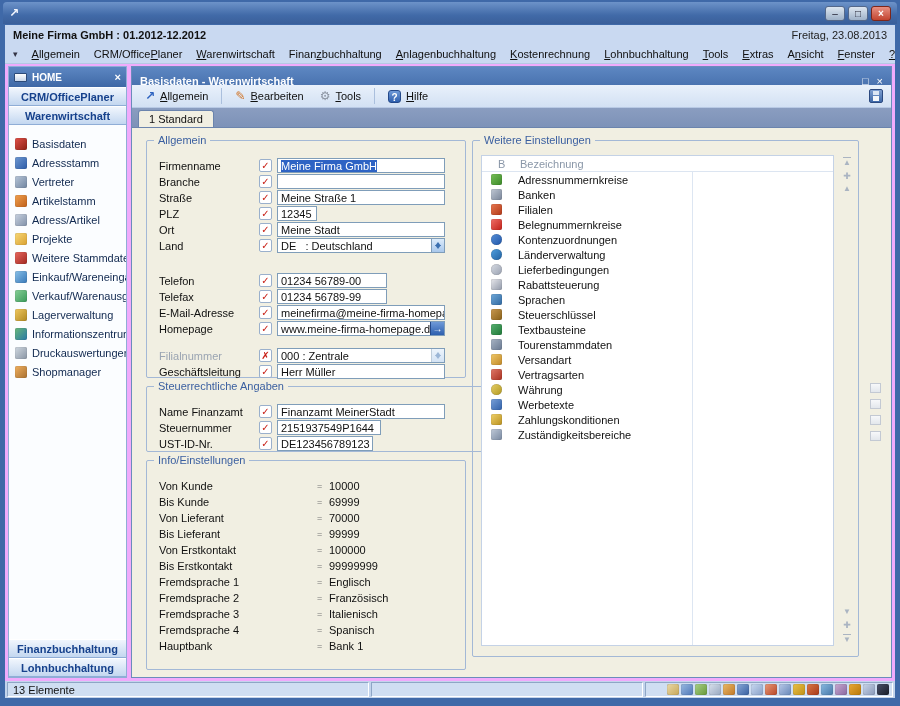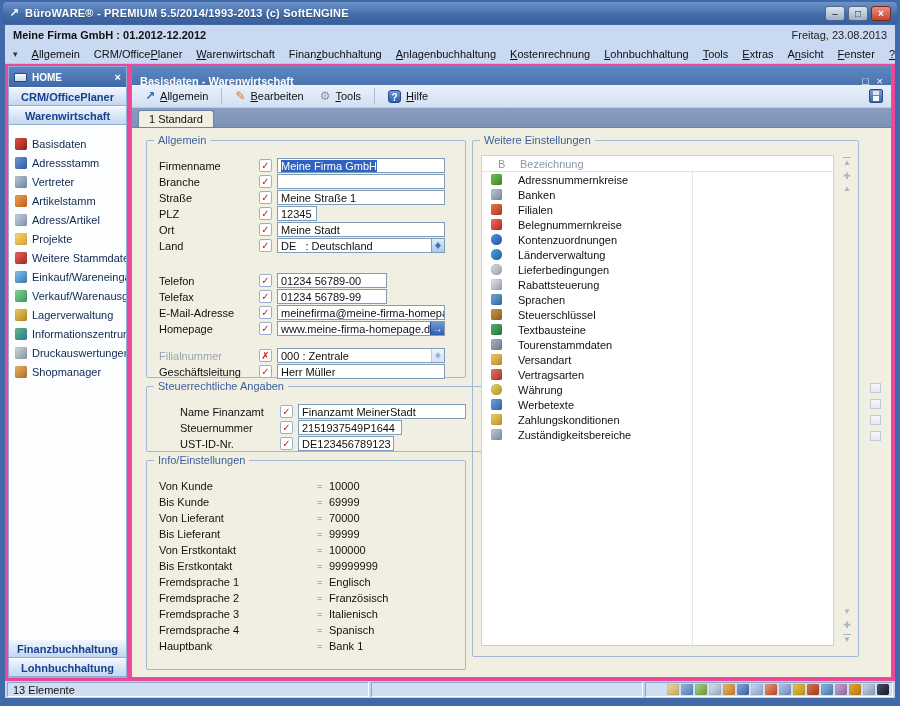--- a/index.html
+++ b/index.html
@@ -22,21 +22,21 @@
   .infobar { position:absolute; top:0; left:0; right:0; height:20px; display:flex; align-items:center; padding:0 8px; }
   .company { font-weight:bold; }
   .datetext { margin-left:auto; color:#222; }
 
   .menubar { position:absolute; top:20px; left:0; right:0; height:19px; display:flex; align-items:center;
     padding:0 8px; gap:14px; border-bottom:1px solid #b6c8e4; }
   .menu-caret { color:#334; font-size:9px; }
   .mitem { color:#101010; cursor:default; white-space:nowrap; }
   .u { text-decoration:underline; }
 
-  .work { position:absolute; top:39px; left:0; right:0; bottom:17px; background:#ec4899; }
+  .work { position:absolute; top:39px; left:0; right:0; bottom:17px; background:#f0abfc; }
 
   
   .sidebar { position:absolute; left:3px; top:2px; bottom:3px; width:119px; background:#fbfdff;
     border:1px solid #8fadd6; display:flex; flex-direction:column; }
   .shead { height:20px; flex:none; background:linear-gradient(#5d87c2,#3f68a6); color:#fff;
     display:flex; align-items:center; padding:0 5px; font-weight:bold; font-size:10px; }
   .shead .homeicon { width:13px; height:9px; background:linear-gradient(#fdfdfd,#c8d6ea); border:1px solid #2c4a78; border-radius:1px; margin-right:5px; }
   .shead .x { margin-left:auto; font-weight:bold; font-size:11px; }
   .ssec { height:19px; flex:none; background:linear-gradient(#f1f6fd,#c3d7f0); border-top:1px solid #fff;
     border-bottom:1px solid #8fadd6; color:#16418c; font-weight:bold; text-align:center; line-height:18px; }
@@ -65,21 +65,21 @@
   .ptabs { position:absolute; top:41px; left:0; right:0; height:19px; background:linear-gradient(#8a9dc0,#7d92b8); padding-left:6px; }
   .tab { display:inline-block; margin-top:2px; height:17px; line-height:16px; padding:0 10px; background:#f1efe2;
     border:1px solid #6b84ad; border-bottom:none; border-radius:3px 3px 0 0; font-size:11px; color:#101010; }
 
   .pbody { position:absolute; top:60px; left:0; right:0; bottom:0; background:#f1efe2; border-top:1px solid #6b84ad; }
 
   .grp { position:absolute; border:1px solid #a3b8d6; border-radius:2px; }
   .legend { position:absolute; top:-7px; left:7px; background:#f1efe2; color:#3a5fa0; padding:0 4px; font-size:11px; }
 
   .g-allg   { left:14px; top:12px;  width:320px; height:238px; }
-  .g-steuer { left:14px; top:258px; width:368px; height:66px;padding-left:21px;  }
+  .g-steuer { left:14px; top:258px; width:368px; height:66px;  }
   .g-info   { left:14px; top:332px; width:320px; height:210px; }
   .g-weitere{ left:340px; top:12px; right:32px; bottom:20px; }
 
   .gpad { padding-top:16px; }
   .frow { display:flex; align-items:center; height:15px; margin:1px 10px 1px 12px; }
   .flabel { width:100px; flex:none; color:#101010; }
   .flabel.dis { color:#9aa4b2; }
   .fcheck { width:13px; height:13px; flex:none; margin-right:5px; background:#fff; border:1px solid #9ab0cc; border-radius:2px;
     color:#c81e14; font-size:10px; font-weight:bold; text-align:center; line-height:11px; }
   .input { height:15px; background:#fff; border:1px solid #7f9db9; display:flex; align-items:center; padding:0 3px;
@@ -124,21 +124,20 @@
   .sb-left { left:2px; width:362px; }
   .sb-mid { left:366px; right:252px; }
   .sb-right { right:2px; width:248px; justify-content:flex-end; gap:2px; padding:0 3px; }
   .sic { width:12px; height:11px; border-radius:2px; flex:none; box-shadow:inset 0 0 1px rgba(0,0,0,.5); }
 </style>
 </head>
 <body>
 
 <div class="titlebar">
   <span class="title-arrow">↗</span>
-  <span class="title-text">BüroWARE® - PREMIUM  5.5/2014/1993-2013 (c) SoftENGINE</span>
   <span class="winbtns">
     <span class="wbtn">–</span>
     <span class="wbtn">□</span>
     <span class="wbtn close">×</span>
   </span>
 </div>
 
 <div class="client">
 
   <div class="infobar">

